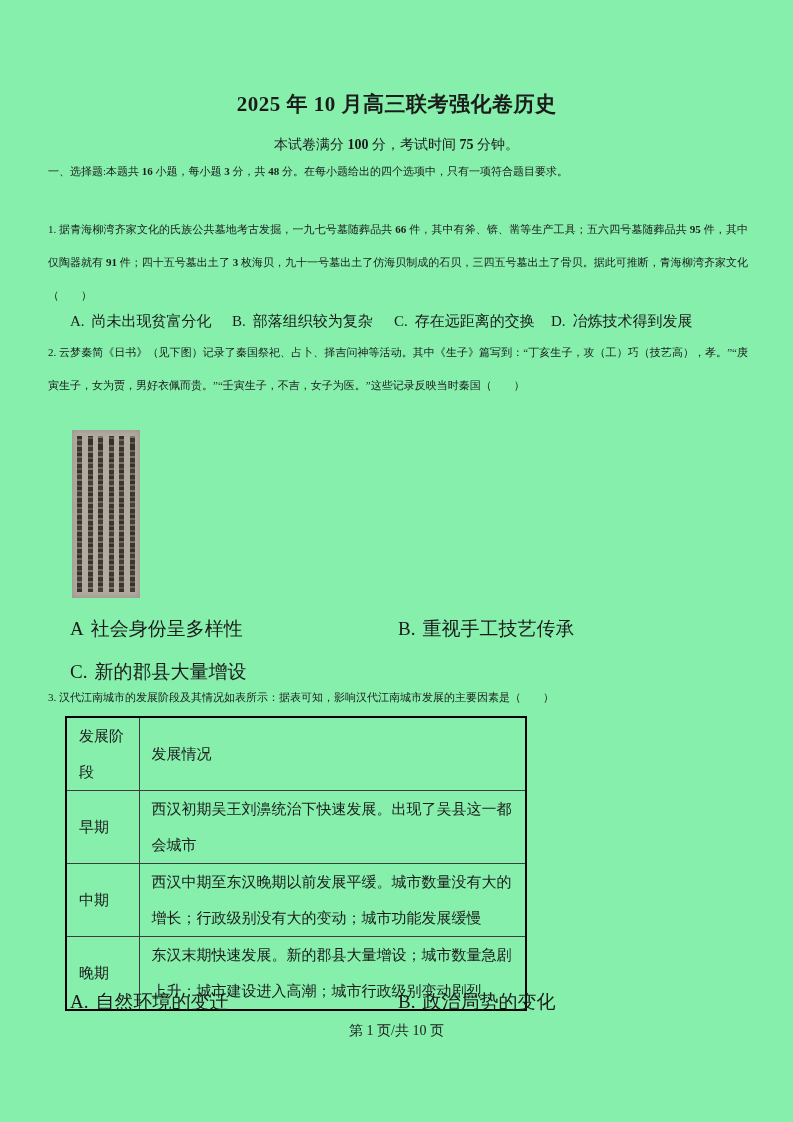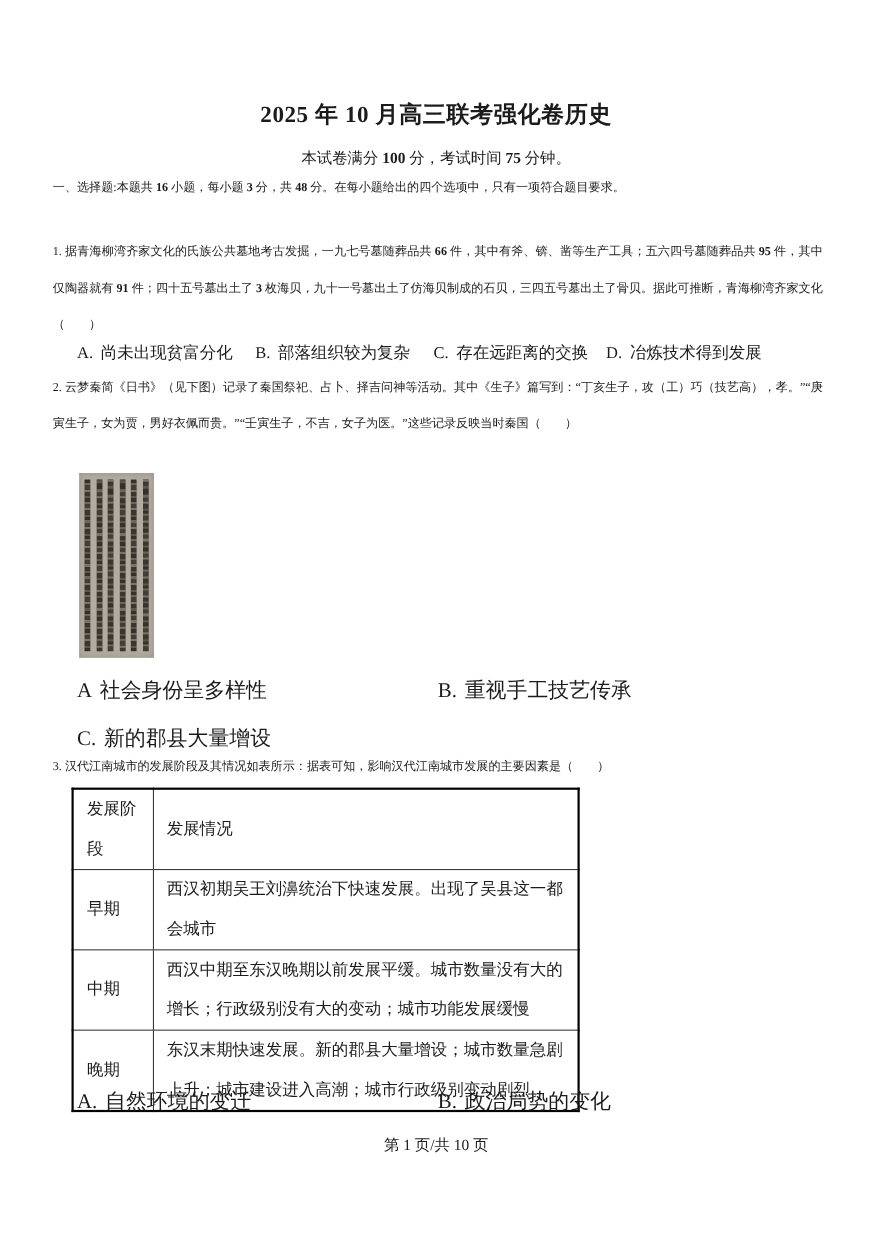--- a/index.html
+++ b/index.html
@@ -1,20 +1,20 @@
 <!DOCTYPE html>
 <html><head>
 <meta charset="utf-8">
 <style>
   html,body{margin:0;padding:0;background:#e8e8e8;}
   .page{
     position:relative;
     width:793px;height:1122px;
     margin:0 auto;
-    background:#ffffff;
+    background:#86efac;
     font-family:"Liberation Serif","DejaVu Serif",serif;
     color:#1b1b1b;
     overflow:hidden;
   }
   .bold{font-weight:bold;}
   .title{
     position:absolute;top:90px;left:0;right:0;margin:0;
     text-align:center;font-size:21px;font-weight:bold;letter-spacing:0.5px;
   }
   .subtitle{
@@ -75,21 +75,21 @@
     border:1px solid #3c3c3c;
     vertical-align:middle;text-align:left;
     line-height:36px;
     padding:0 8px 0 12px;
   }
   .dev-table{border:2px solid #000;padding-left:18px;}
   .dev-table col.c1{width:73px;}
   .dev-table tr.h-sm{height:41px;}
   .dev-table tr.h-lg{height:73px;}
   .footer{
-    position:absolute;top:1019px;left:0;right:0;margin:12px;
+    position:absolute;top:1019px;left:0;right:0;margin:1px;
     text-align:center;font-size:14px;line-height:22px;
   }
 </style>
 </head>
 <body>
 
 <div class="page">
 
   <h1 class="title">2025 年 10 月高三联考强化卷历史</h1>
 

